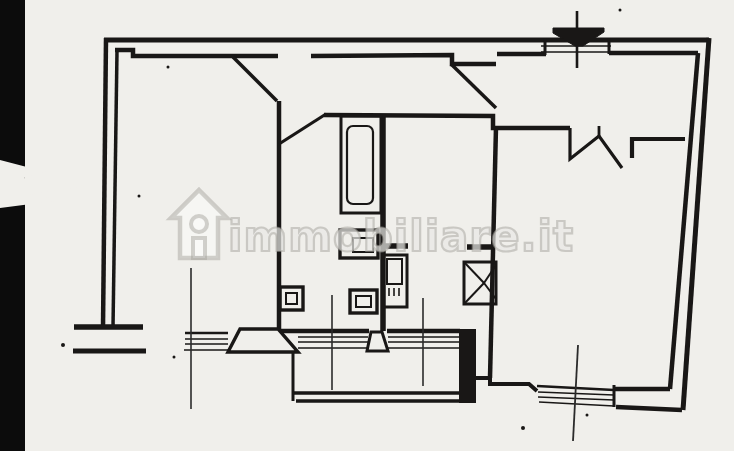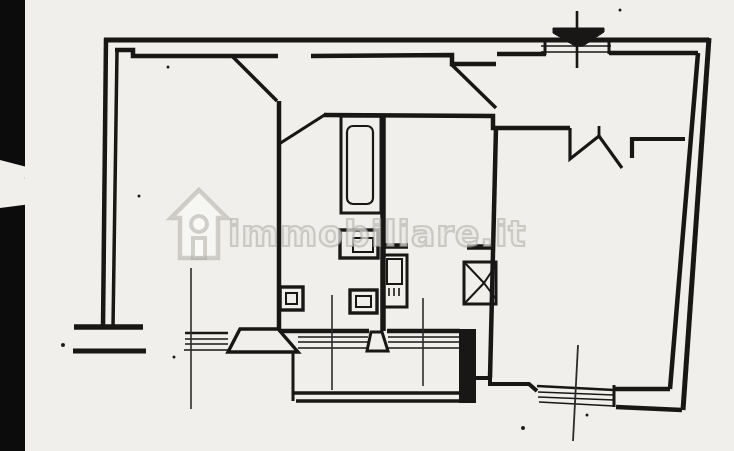--- a/index.html
+++ b/index.html
@@ -4,21 +4,21 @@
 <style>
   html,body{margin:0;padding:0;background:#888;}
   .stage{
     position:relative;width:734px;height:451px;overflow:hidden;
     background:#f0efeb;
     font-family:"DejaVu Sans", sans-serif;
   }
   .stage svg{position:absolute;left:0;top:0;}
   .wm-text{
     position:absolute;left:228px;top:216px;
-    font-size:36px;font-weight:bold;letter-spacing:1px;line-height:1;
+    font-size:42px;font-weight:bold;letter-spacing:1px;line-height:1;
     color:rgba(252,251,249,0.55);
     -webkit-text-stroke:2.2px rgba(168,165,159,0.5);
     text-shadow:0 0 1px rgba(168,165,159,0.35);
     white-space:nowrap;pointer-events:none;user-select:none;
   }
 </style>
 </head>
 <body>
 
 <div class="stage">

